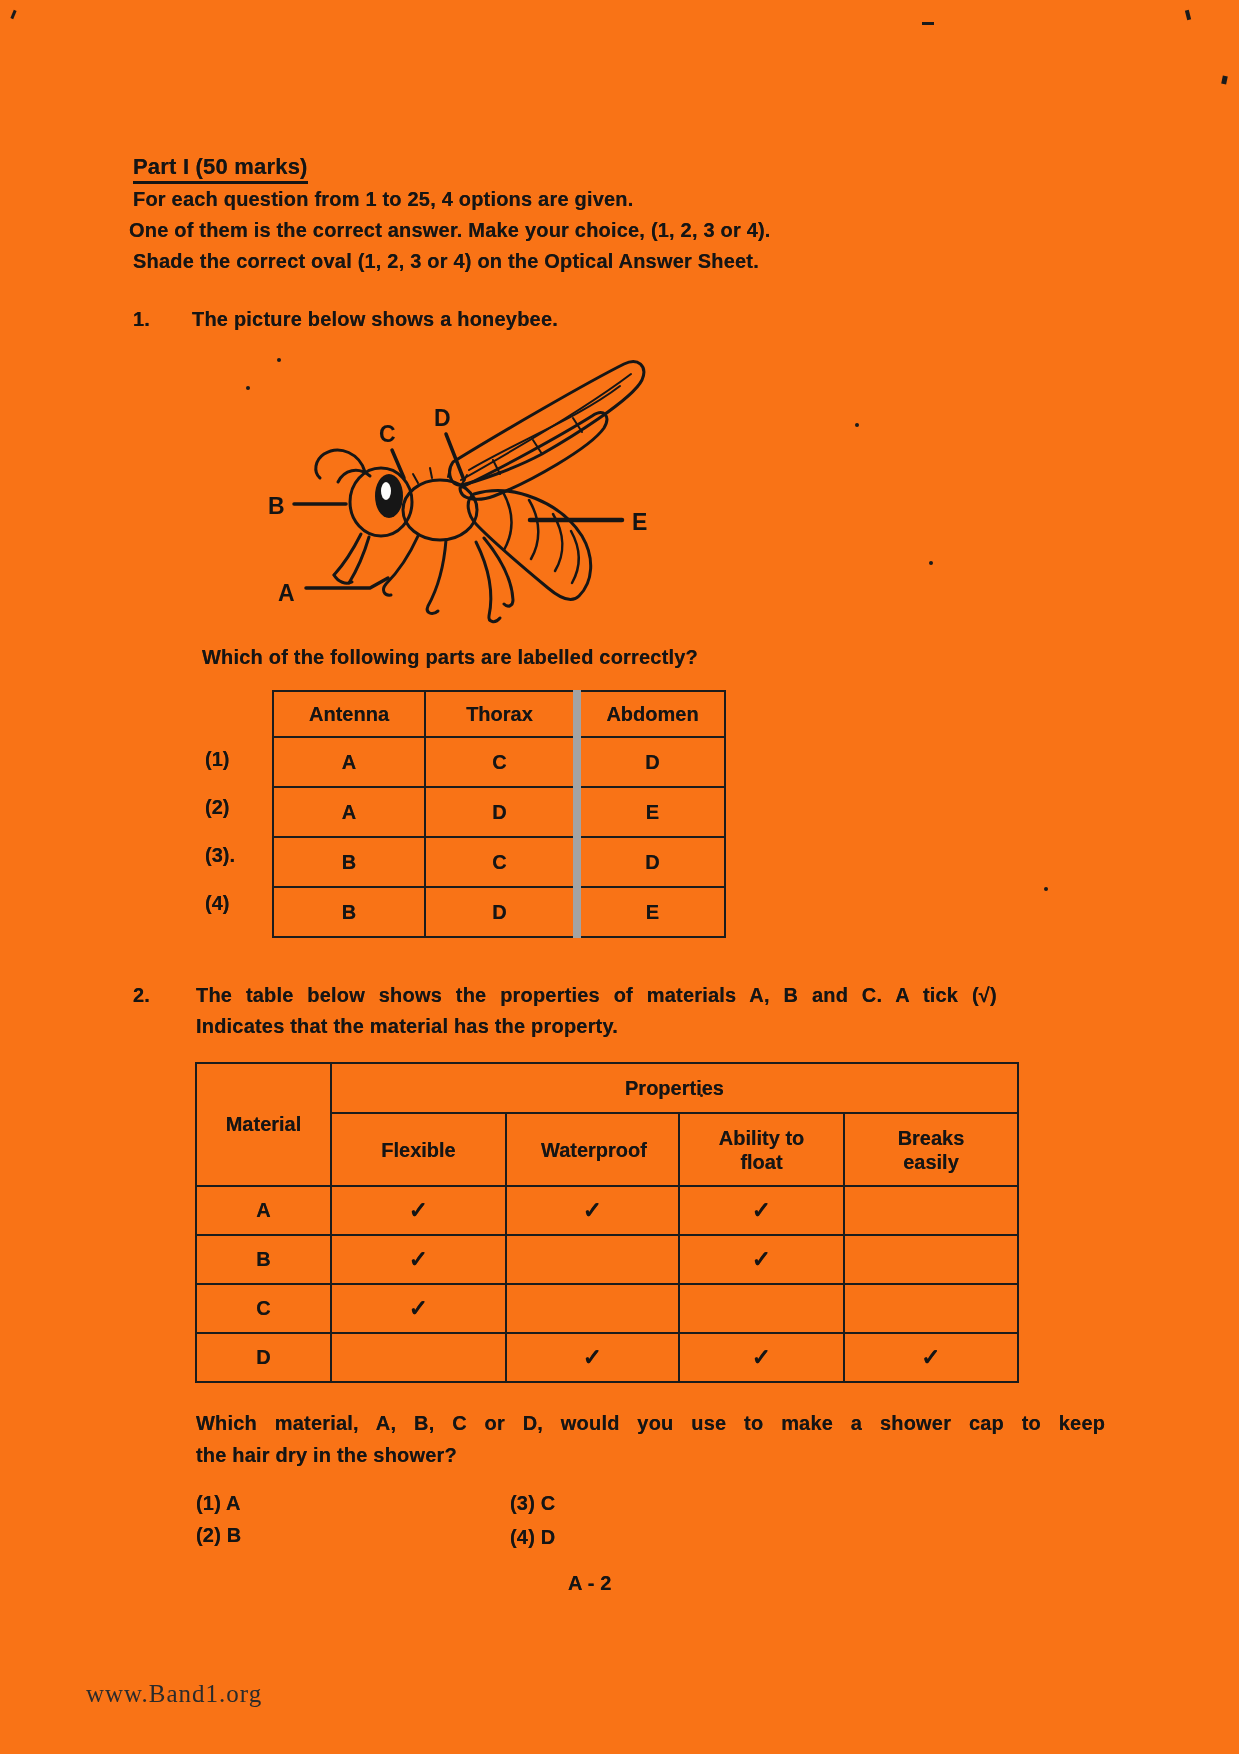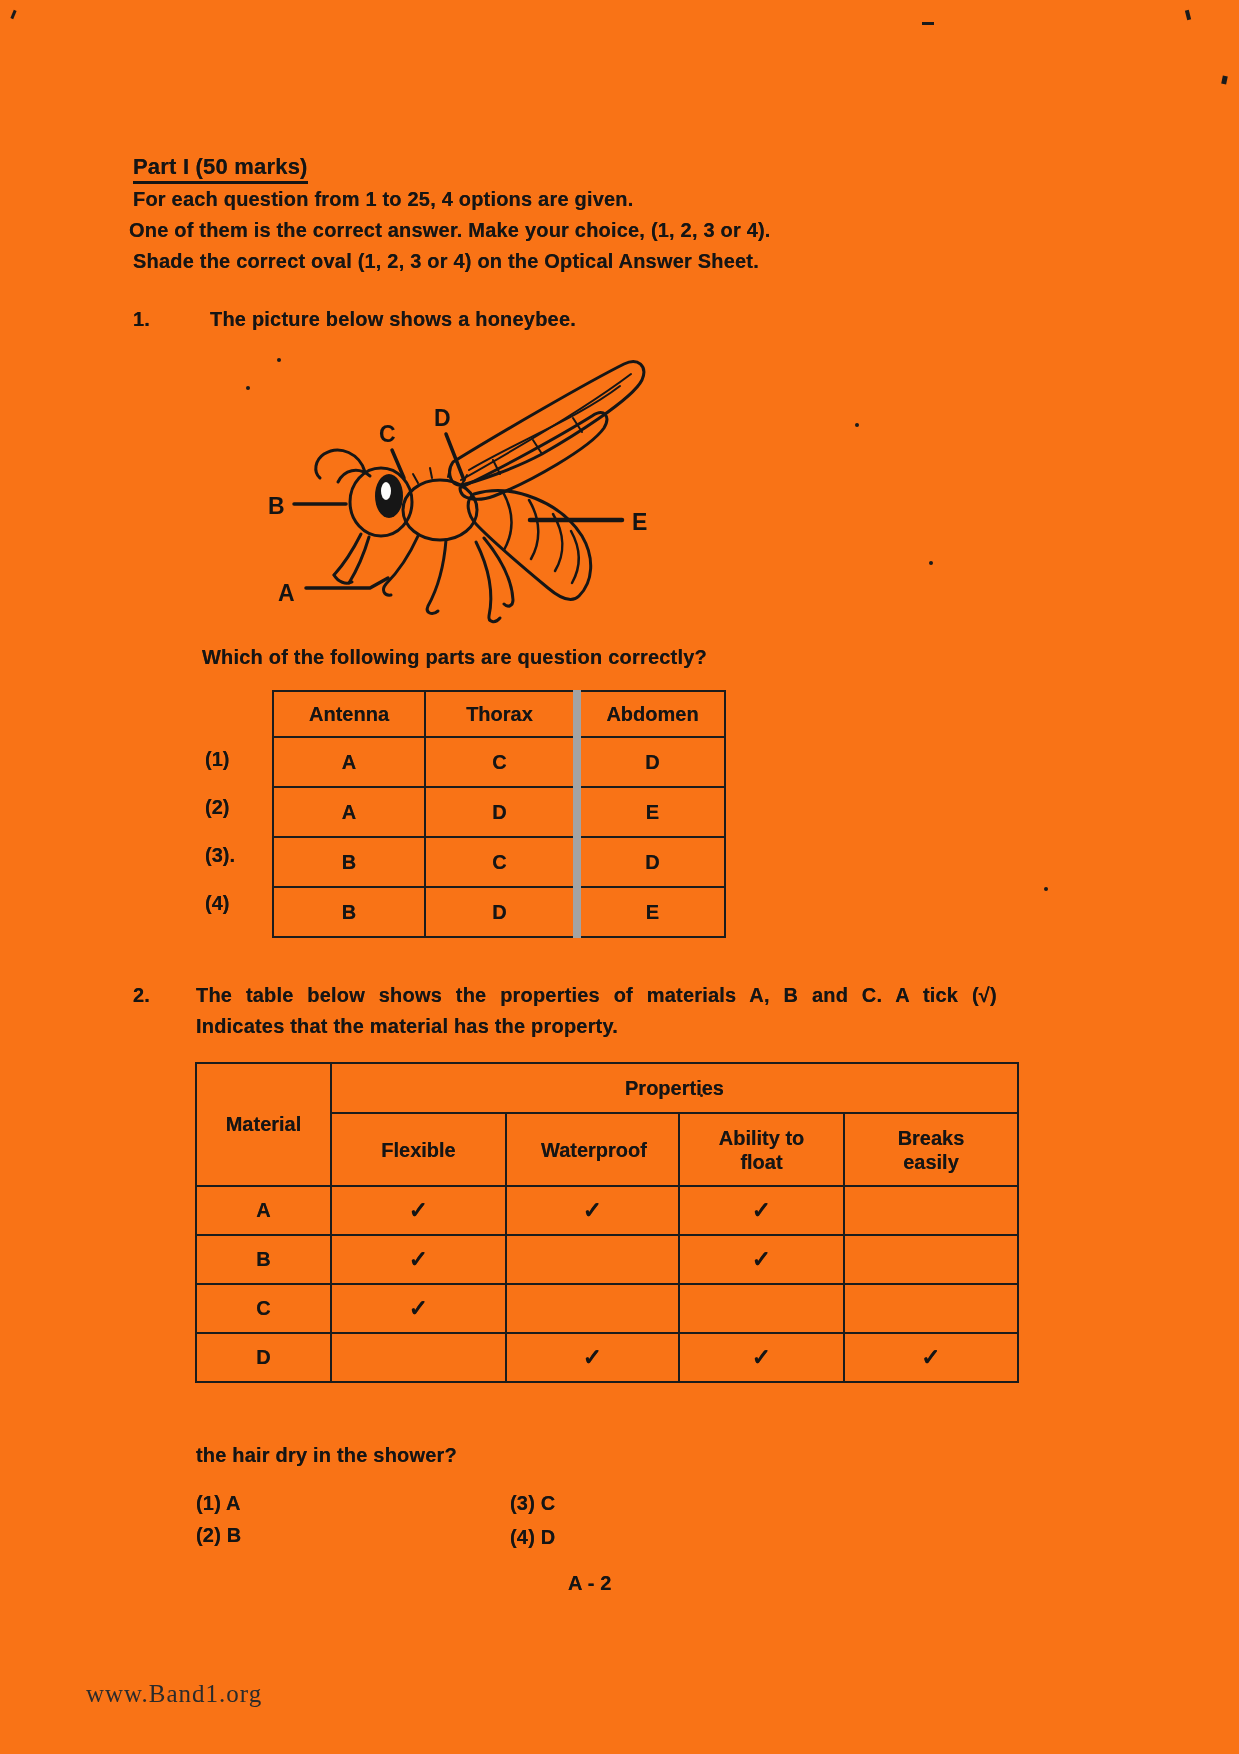--- a/index.html
+++ b/index.html
@@ -59,21 +59,21 @@
   <div class="speck dot" style="left:929px;top:561px;width:4px;height:4px;"></div>
   <div class="speck dot" style="left:1044px;top:887px;width:4px;height:4px;"></div>
   <div class="speck dot" style="left:700px;top:1094px;width:3px;height:3px;"></div>
 
   <div class="txt part-header" style="left:133px;top:154px;">Part I (50 marks)</div>
   <div class="txt" style="left:133px;top:188px;">For each question from 1 to 25, 4 options are given.</div>
   <div class="txt" style="left:129px;top:219px;">One of them is the correct answer. Make your choice, (1, 2, 3 or 4).</div>
   <div class="txt" style="left:133px;top:250px;">Shade the correct oval (1, 2, 3 or 4) on the Optical Answer Sheet.</div>
 
   <div class="txt" style="left:133px;top:308px;">1.</div>
-  <div class="txt" style="left:210px;top:308px;text-align:center;">The picture below shows a honeybee.</div>
+  <div class="txt" style="left:192px;top:308px;text-align:center;">The picture below shows a honeybee.</div>
 
   <div class="figure">
     <svg viewBox="0 0 420 310" width="420" height="310">
       <g fill="none" stroke="#161616" stroke-width="3" stroke-linecap="round" stroke-linejoin="round">
 
         <path d="M205,120 C250,92 340,40 376,22 C390,15 400,24 394,38 C384,58 322,96 294,112 C266,127 228,140 213,143 C203,145 198,130 205,120 Z"></path>
         <path d="M213,138 C266,108 338,66 383,32" stroke-width="2"></path>
         <path d="M221,128 C268,100 330,76 372,44" stroke-width="2"></path>
         <path d="M245,118 L252,132 M285,98 L294,112 M325,76 L334,90" stroke-width="2"></path>
 
@@ -111,21 +111,21 @@
         <path d="M282,178 L374,178" stroke-width="4.5"></path>
       </g>
       <text x="30" y="259">A</text>
       <text x="20" y="172">B</text>
       <text x="131" y="100">C</text>
       <text x="186" y="84">D</text>
       <text x="384" y="188">E</text>
     </svg>
   </div>
 
-  <div class="txt" style="left:202px;top:646px;">Which of the following parts are question correctly?</div>
+  <div class="txt" style="left:202px;top:646px;">Which of the following parts are labelled correctly?</div>
 
   <div class="opt-label" style="left:205px;top:748px;">(1)</div>
   <div class="opt-label" style="left:205px;top:796px;">(2)</div>
   <div class="opt-label" style="left:205px;top:844px;">(3).</div>
   <div class="opt-label" style="left:205px;top:892px;">(4)</div>
 
   <table class="t1">
     <colgroup>
         <col style="width:152px">
         <col style="width:152px">
@@ -207,20 +207,21 @@
     <tr>
       <td>D</td>
       <td class="tick"></td>
       <td class="tick">✓</td>
       <td class="tick">✓</td>
       <td class="tick">✓</td>
     </tr>
   </tbody>
     </table>
 
+  <div class="txt qw-l1" style="left:196px;top:1412px;">Which material, A, B, C or D, would you use to make a shower cap to keep</div>
   <div class="txt" style="left:196px;top:1444px;">the hair dry in the shower?</div>
 
   <div class="txt" style="left:196px;top:1492px;">(1) A</div>
   <div class="txt" style="left:196px;top:1524px;">(2) B</div>
   <div class="txt" style="left:510px;top:1492px;">(3) C</div>
   <div class="txt" style="left:510px;top:1526px;text-align:right;">(4) D</div>
 
   <div class="txt" style="left:568px;top:1572px;">A - 2</div>
 
   <div class="footer-mark">www.Band1.org</div>

